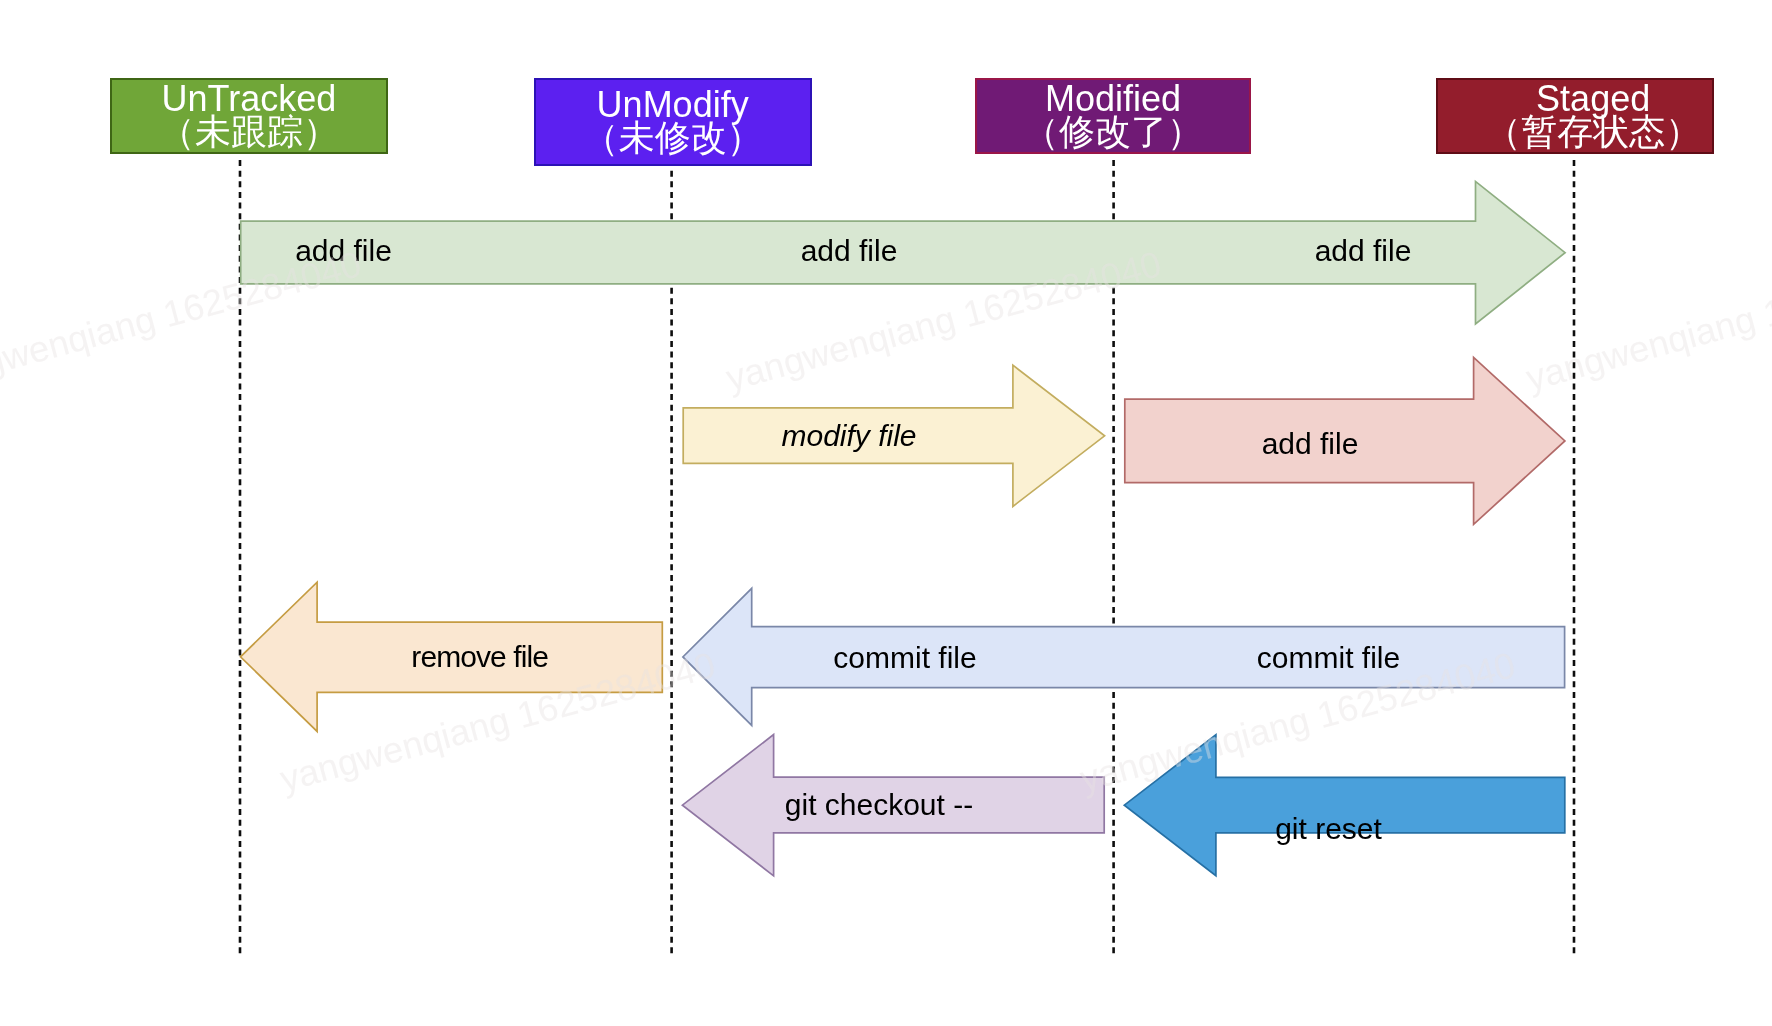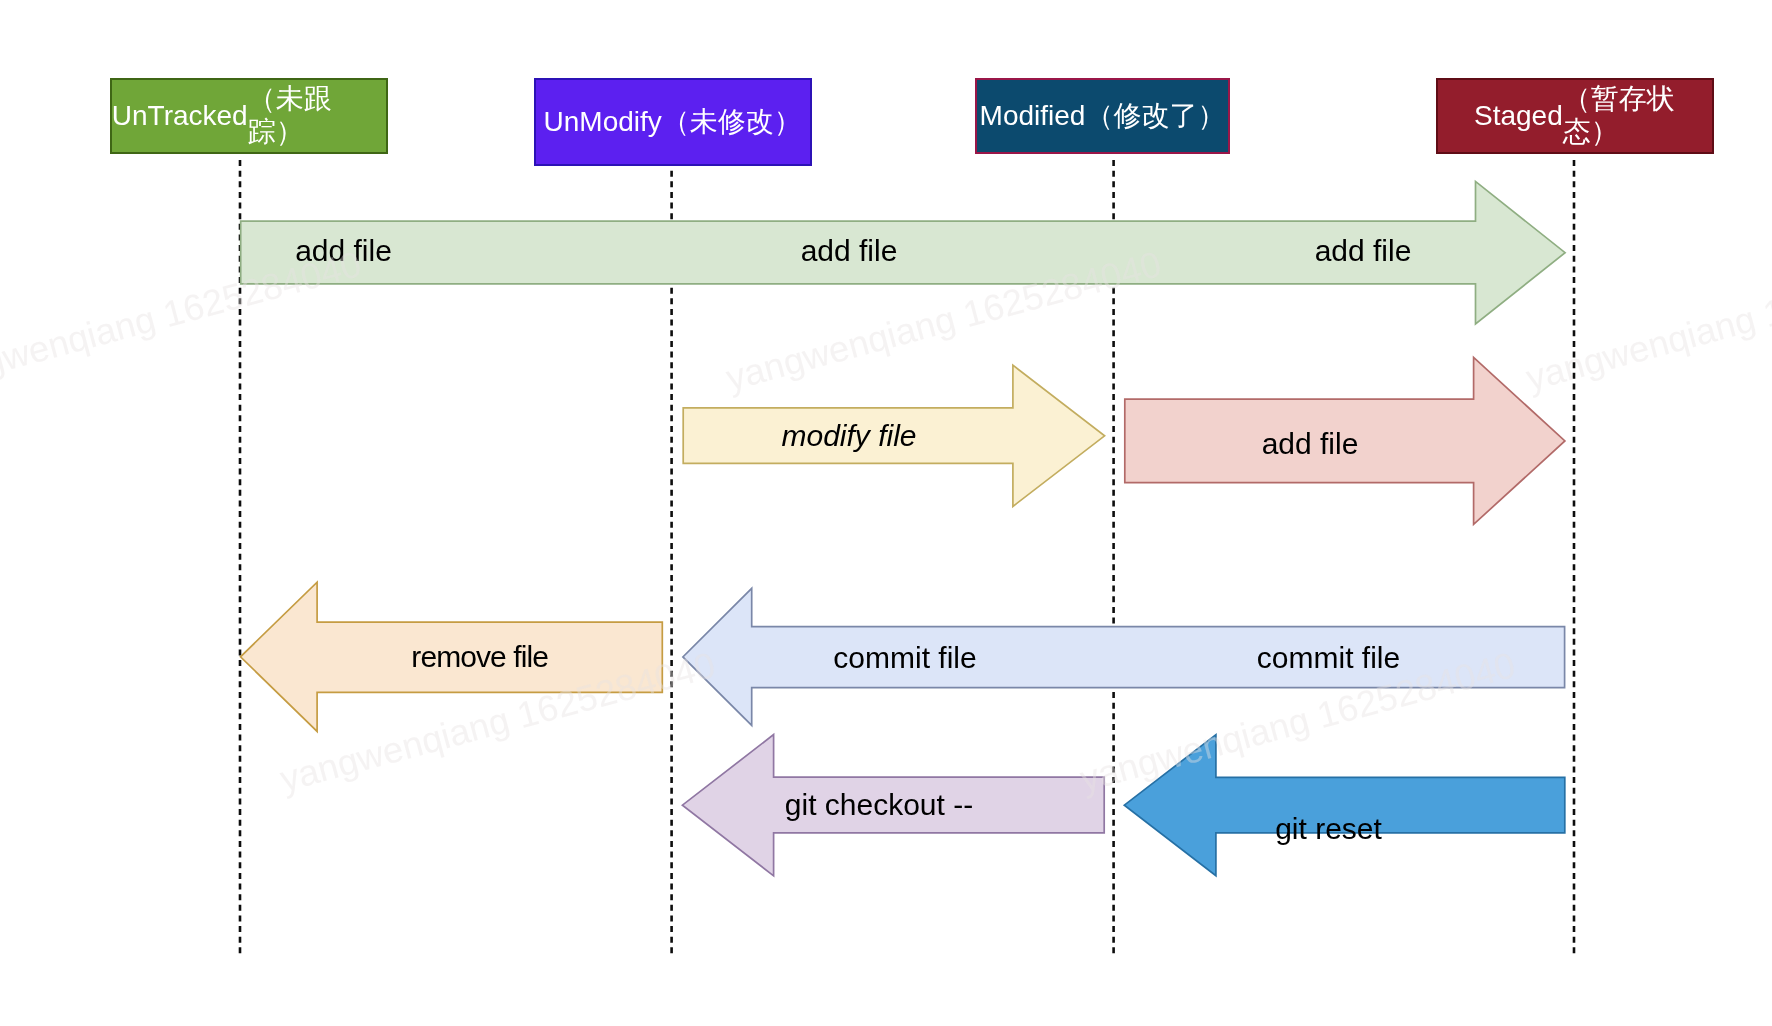--- a/index.html
+++ b/index.html
@@ -3,23 +3,23 @@
 <meta charset="utf-8">
 <title>Git File Lifecycle Diagram</title>
 <style>
   html,body{margin:0;padding:0;}
   body{width:1772px;height:1026px;background:#ffffff;overflow:hidden;
        font-family:"Liberation Sans",sans-serif;}
   #stage{position:relative;width:1772px;height:1026px;}
   svg.layer{position:absolute;left:0;top:0;width:1772px;height:1026px;}
   .wm{position:absolute;white-space:nowrap;font-family:"Liberation Sans",sans-serif;
       line-height:1;transform-origin:0 0;pointer-events:none;}
-  .statebox{position:absolute;box-sizing:border-box;display:flex;
+  .statebox{position:absolute;box-sizing:border-box;display:flex;flex-direction:column;
             align-items:center;justify-content:center;color:#ffffff;
-            font-size:28px;line-height:32.6px;padding-top:0px;}
+            font-size:36px;line-height:32.6px;padding-top:0px;}
   .lbl{position:absolute;white-space:nowrap;color:#000;font-size:30px;line-height:1;
        transform:translate(-50%,0);}
 </style>
 </head>
 <body>
 
 <div id="stage">
   <svg class="layer" id="svg-layer" viewBox="0 0 1772 1026">
       <line x1="240" x2="240" y1="160" y2="954" stroke="#0d0d0d" stroke-width="2.6" stroke-dasharray="6 4.64"></line>
       <line x1="671.6" x2="671.6" y1="160" y2="954" stroke="#0d0d0d" stroke-width="2.6" stroke-dasharray="6 4.64"></line>
@@ -35,21 +35,21 @@
     </svg>
   <div id="boxes">
       <div class="statebox" style="left: 109.8px; top: 78px; width: 278.3px; height: 76px; background: rgb(112, 166, 56); border: 2px solid rgb(63, 102, 21);">
         <div>UnTracked</div>
         <div>（未跟踪）</div>
       </div>
       <div class="statebox" style="left: 533.5px; top: 78px; width: 278.3px; height: 88px; background: rgb(92, 32, 240); border: 2px solid rgb(44, 18, 182);">
         <div>UnModify</div>
         <div>（未修改）</div>
       </div>
-      <div class="statebox" style="left: 975px; top: 78px; width: 255px; height: 76px; background: #0c4a6e; border: 2px solid rgb(154, 22, 72);">
+      <div class="statebox" style="left: 975px; top: 78px; width: 276px; height: 76px; background: #701a75; border: 2px solid rgb(154, 22, 72);">
         <div>Modified</div>
         <div>（修改了）</div>
       </div>
       <div class="statebox" style="left: 1436px; top: 78px; width: 278.3px; height: 76px; background: rgb(147, 29, 44); border: 2px solid rgb(95, 13, 22); padding-left: 36px;">
         <div>Staged</div>
         <div>（暂存状态）</div>
       </div>
     </div>
   <div id="labels">
       <div class="lbl" style="left: 343.5px; top: 235.8px;">add file</div>

